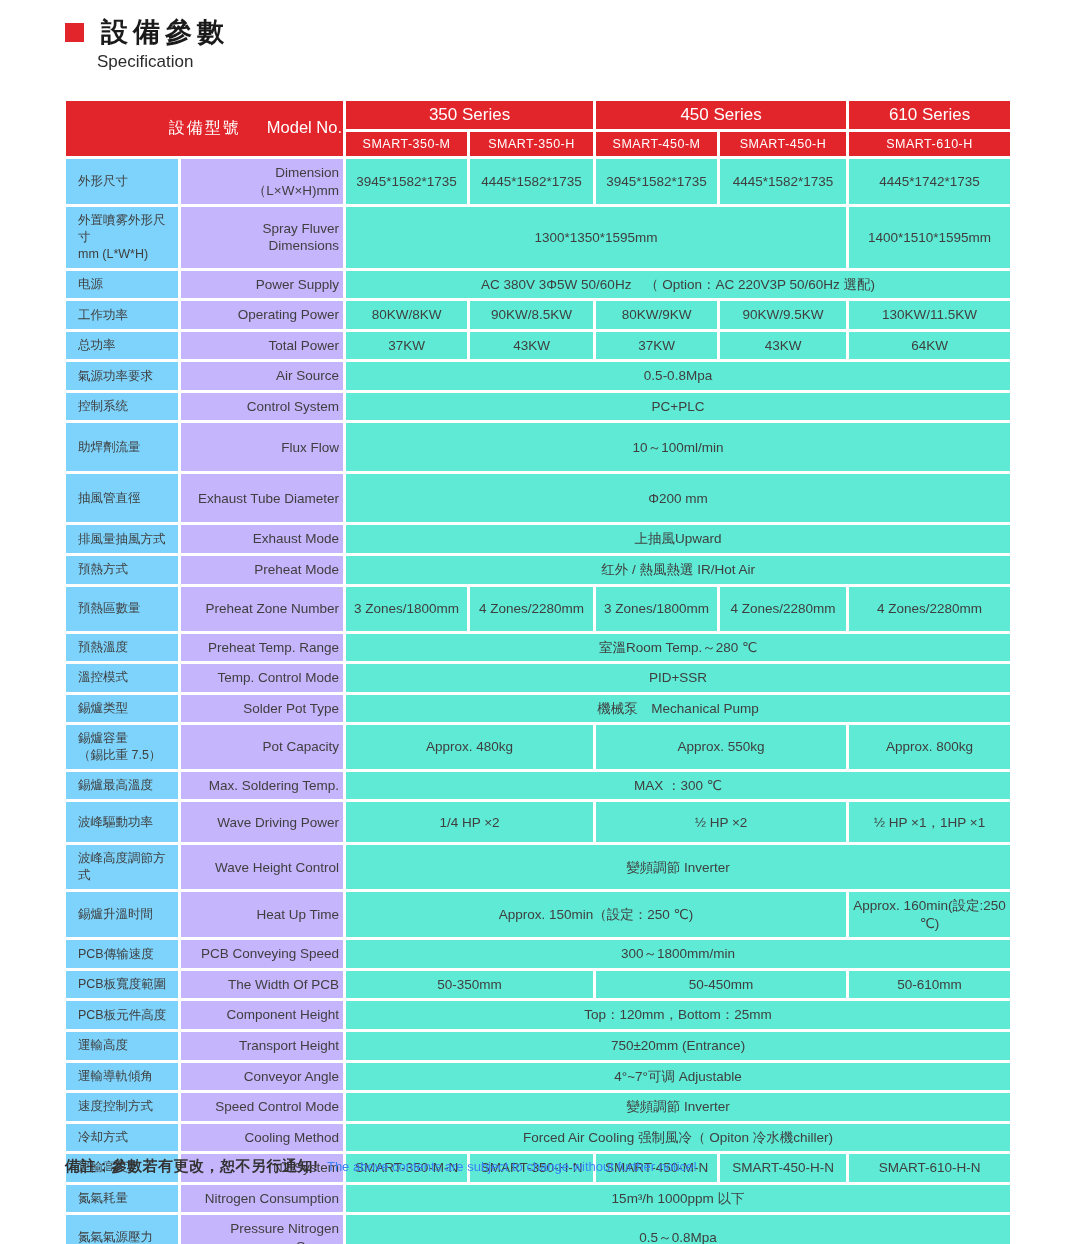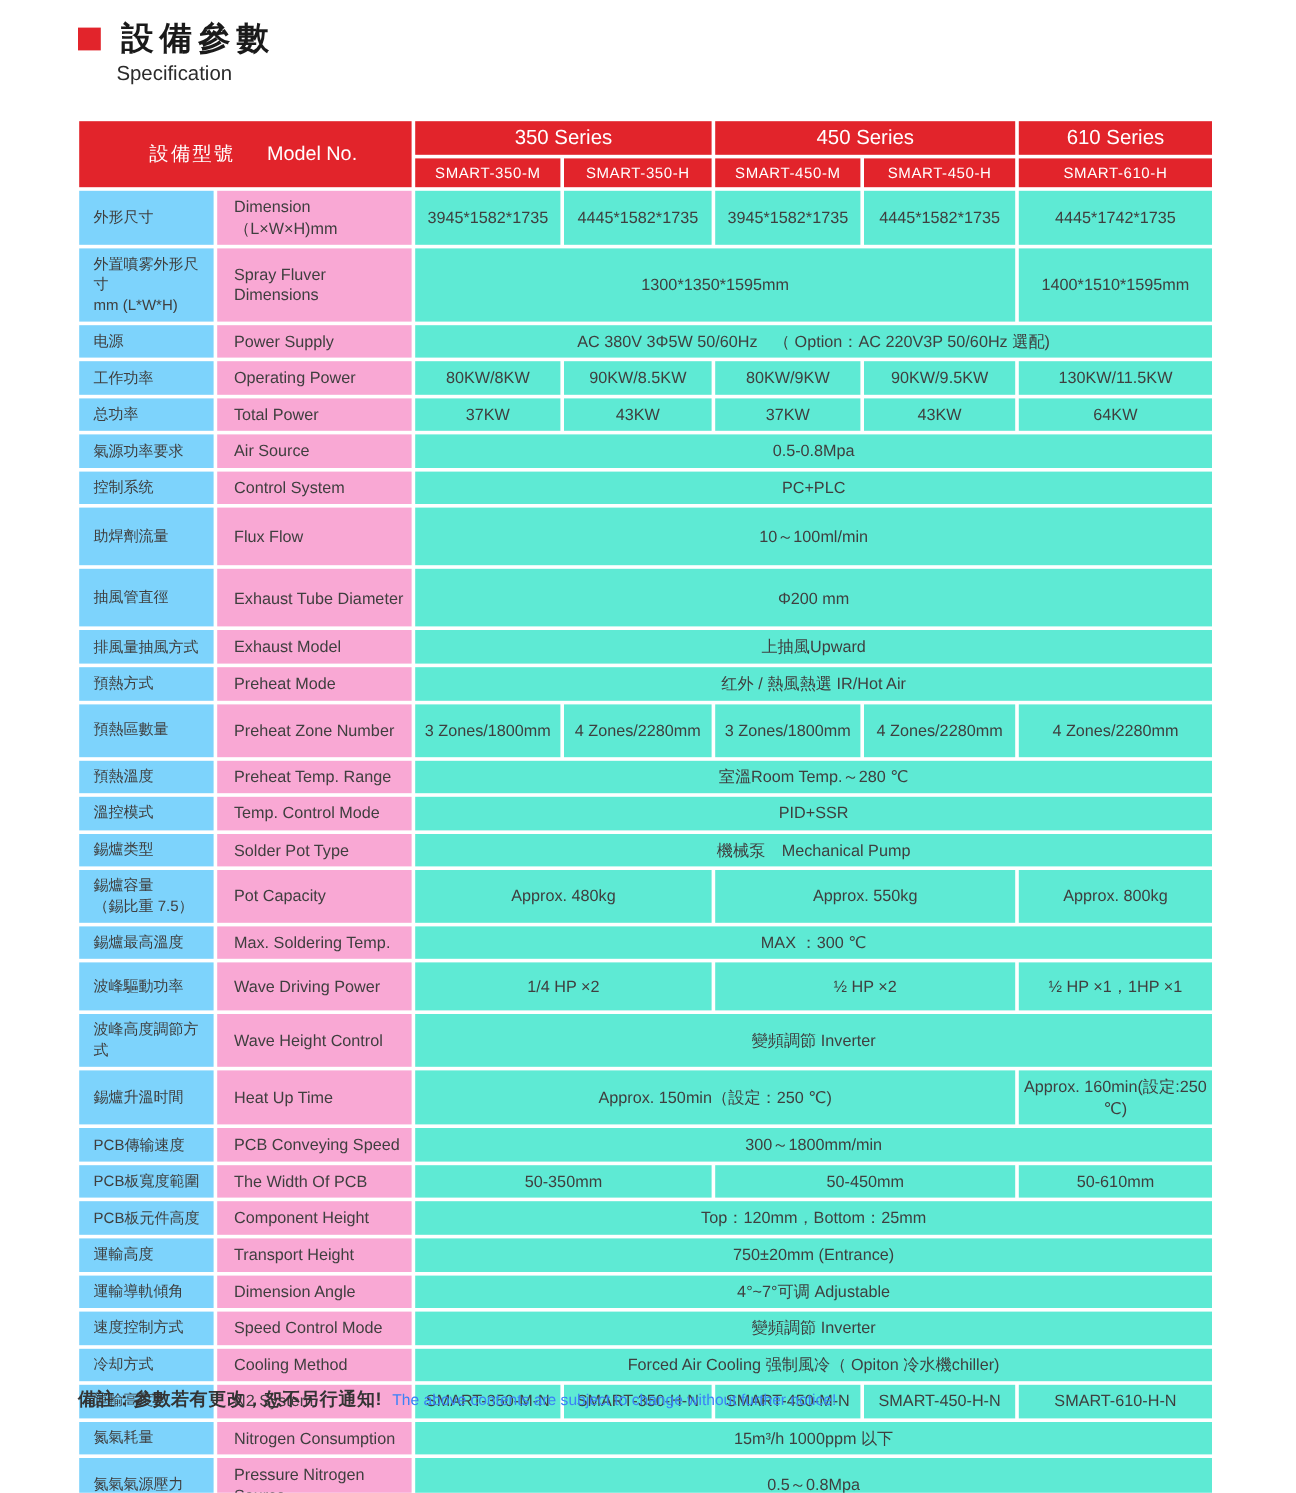--- a/index.html
+++ b/index.html
@@ -16,29 +16,29 @@
   .spec-wrap{position:absolute;left:63px;top:98px;width:947px;}
   table.spec{
     table-layout:fixed;width:947px;border-collapse:separate;border-spacing:3px 3px;
   }
   table.spec th,table.spec td{font-weight:normal;overflow:hidden;}
   th.hdr{
     background:#e2242b;color:#ffffff;text-align:center;vertical-align:middle;
   }
   th.hdr-series{font-size:17px;height:26px;}
   th.hdr-model{font-size:12.5px;height:22px;letter-spacing:.5px;text-align:center;}
-  th.hdr-corner{font-size:16px;text-align:center;vertical-align:middle;padding-left:14px;}
+  th.hdr-corner{font-size:16px;text-align:right;vertical-align:middle;padding-left:14px;}
   th.hdr-corner .corner-zh{font-size:16px;letter-spacing:2px;margin-right:26px;}
   th.hdr-corner .corner-en{font-size:16.5px;}
   td.lab-zh{
     background:#7dd3fc;font-size:12.5px;color:#3f3f3f;text-align:left;
     padding:5px 4px 5px 12px;line-height:1.35;
   }
   td.lab-en{
-    background:#f9a8d4;font-size:13.5px;color:#3f3f3f;text-align:left;
+    background:#c4b5fd;font-size:13.5px;color:#3f3f3f;text-align:right;
     padding:5px 4px 5px 14px;line-height:1.3;margin-top:44px;
   }
   td.val{
     background:#5eead4;font-size:13.5px;color:#3f3f3f;text-align:center;
     padding:5px 2px;line-height:1.3;
   }
   .footnote{position:absolute;left:65px;top:1157px;white-space:nowrap;}
   .footnote .fn-zh{font-size:15px;color:#333333;font-weight:bold;letter-spacing:.5px;}
   .footnote .fn-en{font-size:13px;color:#3b82f6;margin-left:4px;}
 </style>
@@ -131,21 +131,21 @@
           <td class="lab-en">Flux Flow</td>
           <td class="val" colspan="5">10～100ml/min</td>
         </tr>
         <tr>
           <td class="lab-zh" style="height: 38px;">抽風管直徑</td>
           <td class="lab-en">Exhaust Tube Diameter</td>
           <td class="val" colspan="5">Φ200 mm</td>
         </tr>
         <tr>
           <td class="lab-zh">排風量抽風方式</td>
-          <td class="lab-en">Exhaust  Model</td>
+          <td class="lab-en">Exhaust  Mode</td>
           <td class="val" colspan="5">上抽風Upward</td>
         </tr>
         <tr>
           <td class="lab-zh">預熱方式</td>
           <td class="lab-en">Preheat Mode</td>
           <td class="val" colspan="5">红外 / 熱風熱選  IR/Hot Air</td>
         </tr>
         <tr>
           <td class="lab-zh" style="height: 34px;">預熱區數量</td>
           <td class="lab-en">Preheat Zone Number</td>
@@ -217,21 +217,21 @@
           <td class="lab-en">Component Height</td>
           <td class="val" colspan="5">Top：120mm，Bottom：25mm</td>
         </tr>
         <tr>
           <td class="lab-zh">運輸高度</td>
           <td class="lab-en">Transport Height</td>
           <td class="val" colspan="5">750±20mm (Entrance)</td>
         </tr>
         <tr>
           <td class="lab-zh">運輸導軌傾角</td>
-          <td class="lab-en">Dimension Angle</td>
+          <td class="lab-en">Conveyor Angle</td>
           <td class="val" colspan="5">4°~7°可调 Adjustable</td>
         </tr>
         <tr>
           <td class="lab-zh">速度控制方式</td>
           <td class="lab-en">Speed Control Mode</td>
           <td class="val" colspan="5">變頻調節 Inverter</td>
         </tr>
         <tr>
           <td class="lab-zh">冷却方式</td>
           <td class="lab-en">Cooling Method</td>

